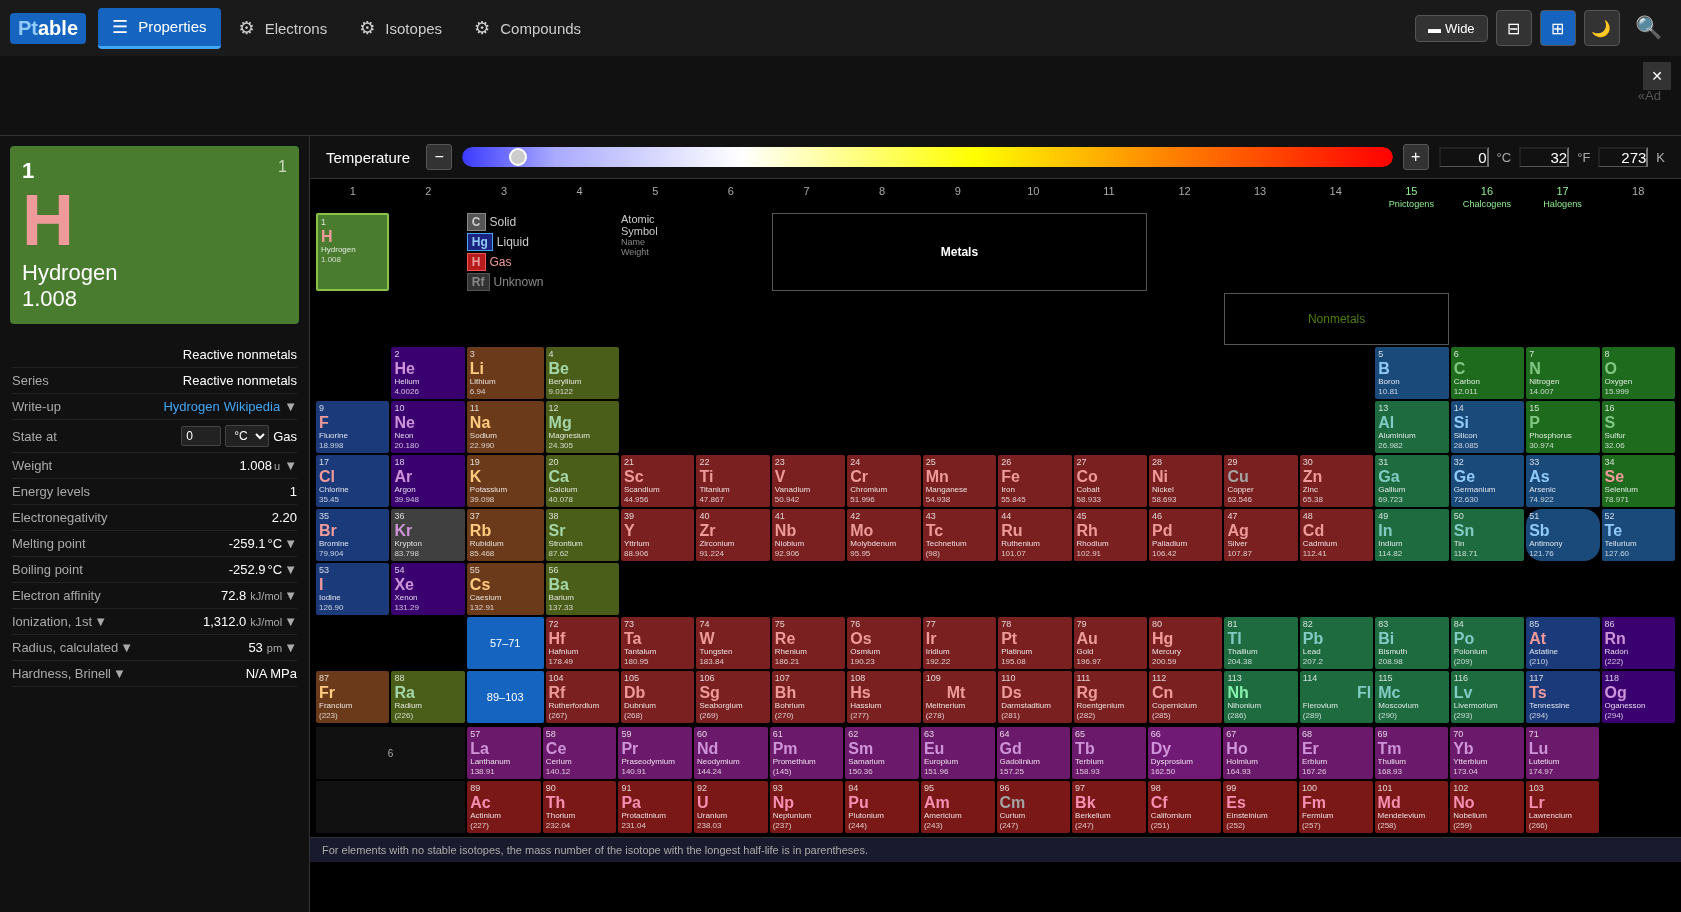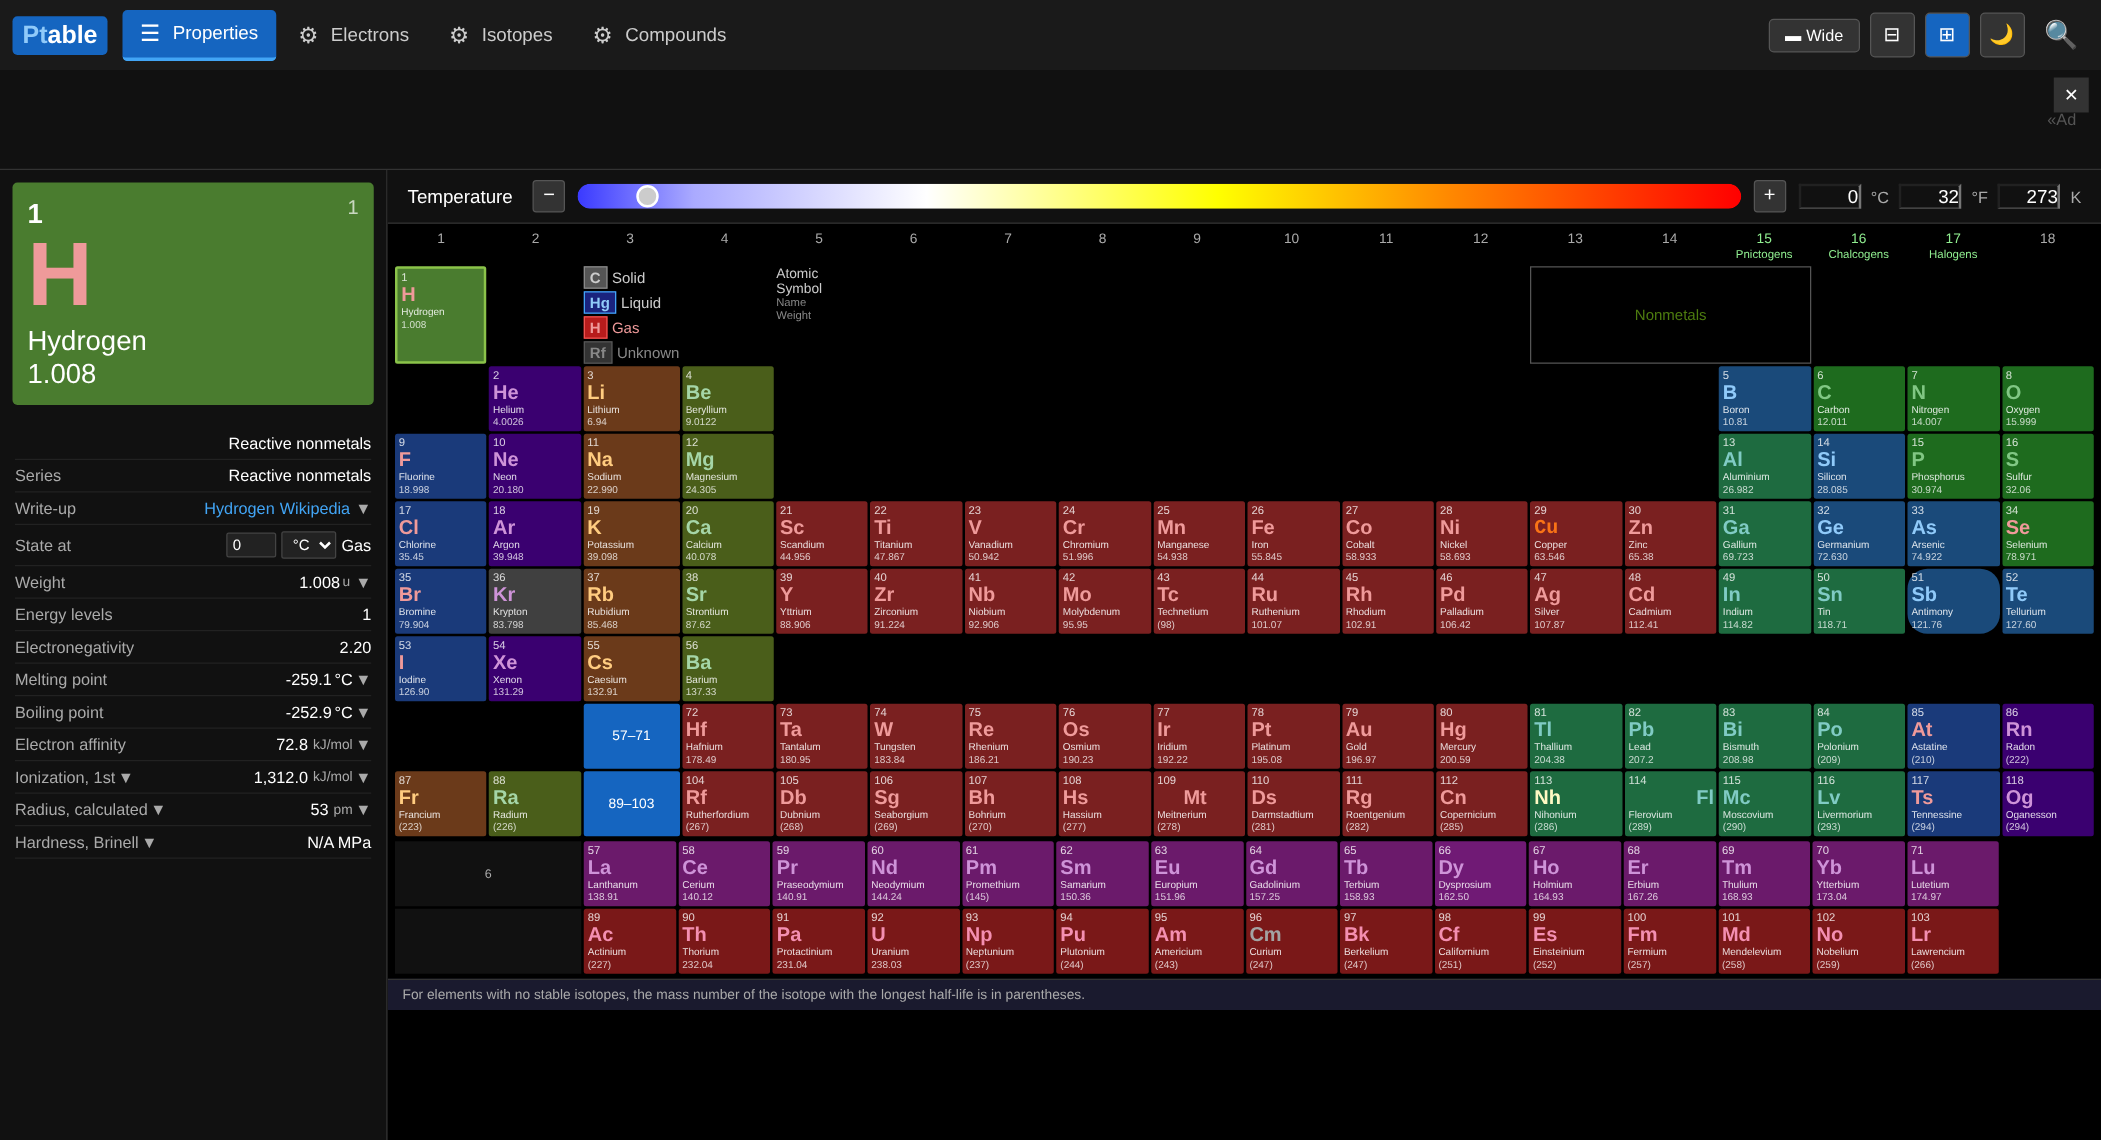--- a/index.html
+++ b/index.html
@@ -523,20 +523,21 @@
           </div>
         </div>
             <div class="el-empty"></div>
             <div class="el-empty" style="font-size: 10px; color: rgb(170, 170, 170);">
               <div style="font-size:11px;color:#ccc;">Atomic</div>
               <div style="font-size:11px;color:#ccc;">Symbol</div>
               <div style="font-size:9px;color:#888;">Name</div>
               <div style="font-size:9px;color:#888;">Weight</div>
             </div>
             <div class="el-empty"></div>
+            <div class="el-empty" style="grid-column: 7 / 12; display: flex; justify-content: center; align-items: center; border: 1px solid rgb(85, 85, 85); color: rgb(255, 255, 255); font-size: 12px; font-weight: bold;">Metals</div>
             <div class="el-empty" style="visibility: hidden;"></div>
             <div class="el-empty" style="visibility: hidden;"></div>
             <div class="el-empty" style="visibility: hidden;"></div>
             <div class="el-empty" style="visibility: hidden;"></div>
             <div class="el-empty"></div>
             <div class="el-empty" style="grid-column: 13 / 16; display: flex; justify-content: center; align-items: center; border: 1px solid rgb(85, 85, 85); color: #4d7c0f; font-size: 12px; font-weight: normal;">Nonmetals</div>
             <div class="el-empty" style="visibility: hidden;"></div>
             <div class="el-empty" style="visibility: hidden;"></div>
             <div class="el-empty"></div>
             <div class="el-empty"></div>
@@ -717,21 +718,21 @@
               <span class="el-weight">58.933</span>
             </div>
             <div class="el" style="background: rgb(122, 32, 32);">
               <span class="el-num">28</span>
               <span class="el-sym" style="color:#ef9a9a;">Ni</span>
               <span class="el-name">Nickel</span>
               <span class="el-weight">58.693</span>
             </div>
             <div class="el" style="background: rgb(122, 32, 32);">
               <span class="el-num">29</span>
-              <span class="el-sym" style="color:#f97316;font-family:Liberation Mono, monospace;">Cu</span>
+              <span class="el-sym" style="color:#a3a3a3;">Cu</span>
               <span class="el-name">Copper</span>
               <span class="el-weight">63.546</span>
             </div>
             <div class="el" style="background: rgb(122, 32, 32);">
               <span class="el-num">30</span>
               <span class="el-sym" style="color:#ef9a9a;">Zn</span>
               <span class="el-name">Zinc</span>
               <span class="el-weight">65.38</span>
             </div>
             <div class="el" style="background: rgb(30, 107, 64);">
@@ -1043,21 +1044,21 @@
               <span class="el-weight">(282)</span>
             </div>
             <div class="el" style="background: rgb(122, 32, 32);">
               <span class="el-num">112</span>
               <span class="el-sym" style="color:#ef9a9a;">Cn</span>
               <span class="el-name">Copernicium</span>
               <span class="el-weight">(285)</span>
             </div>
             <div class="el" style="background: rgb(30, 107, 64);">
               <span class="el-num">113</span>
-              <span class="el-sym" style="color:#fef9c3;">Nh</span>
+              <span class="el-sym" style="color:#86efac;">Nh</span>
               <span class="el-name">Nihonium</span>
               <span class="el-weight">(286)</span>
             </div>
             <div class="el" style="background: rgb(30, 107, 64);">
               <span class="el-num">114</span>
               <span class="el-sym" style="color:#80cbc4;text-align:right;">Fl</span>
               <span class="el-name">Flerovium</span>
               <span class="el-weight">(289)</span>
             </div>
             <div class="el" style="background: rgb(30, 107, 64);">

